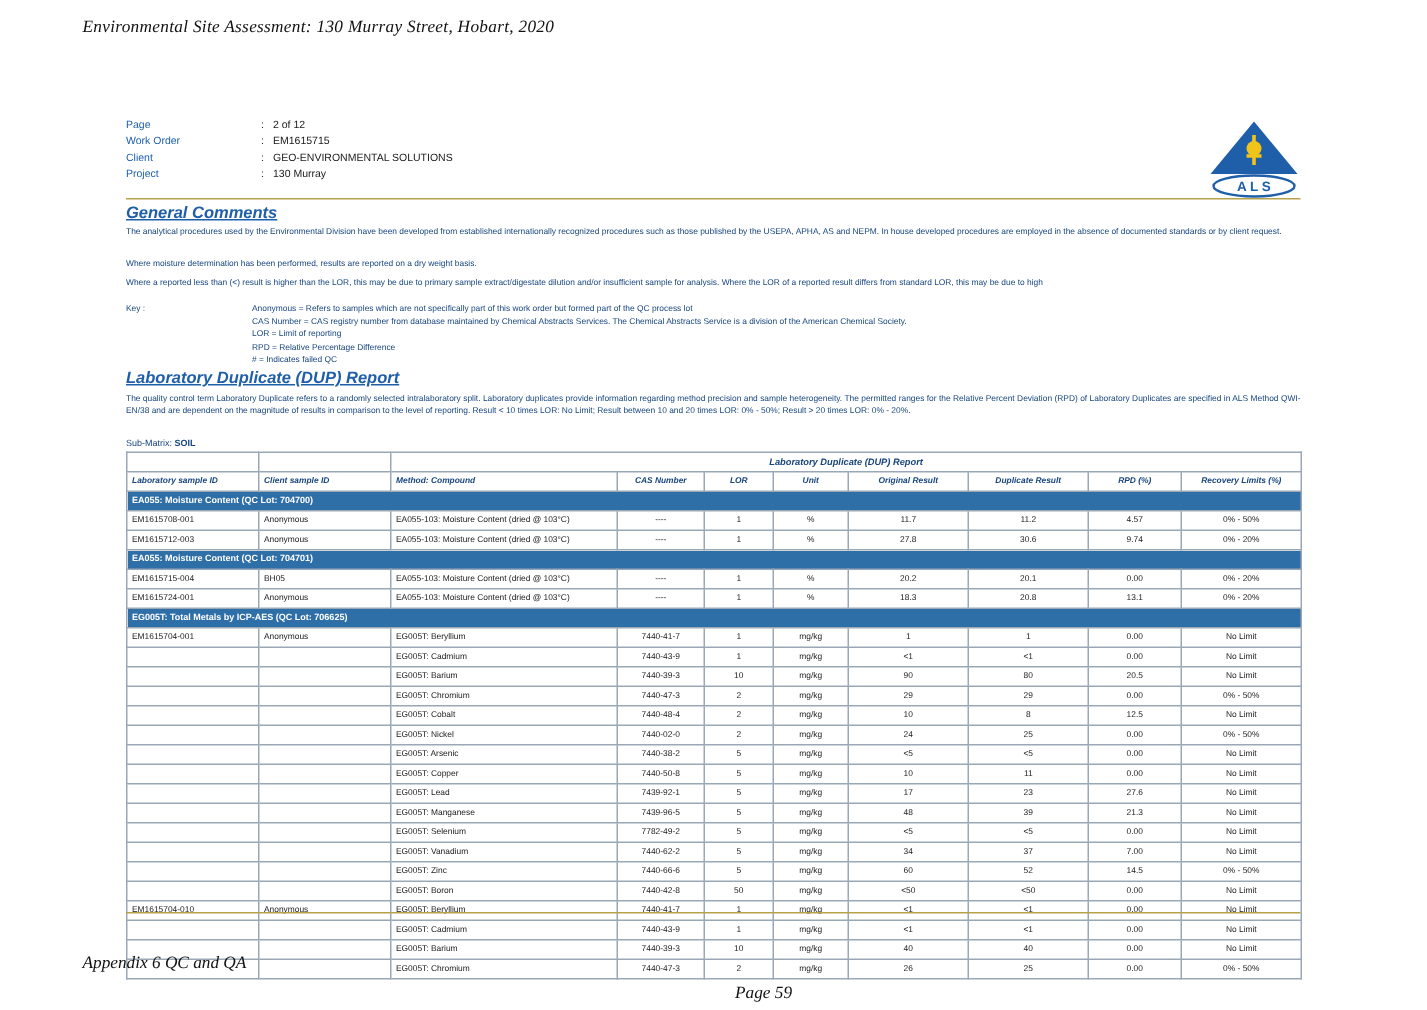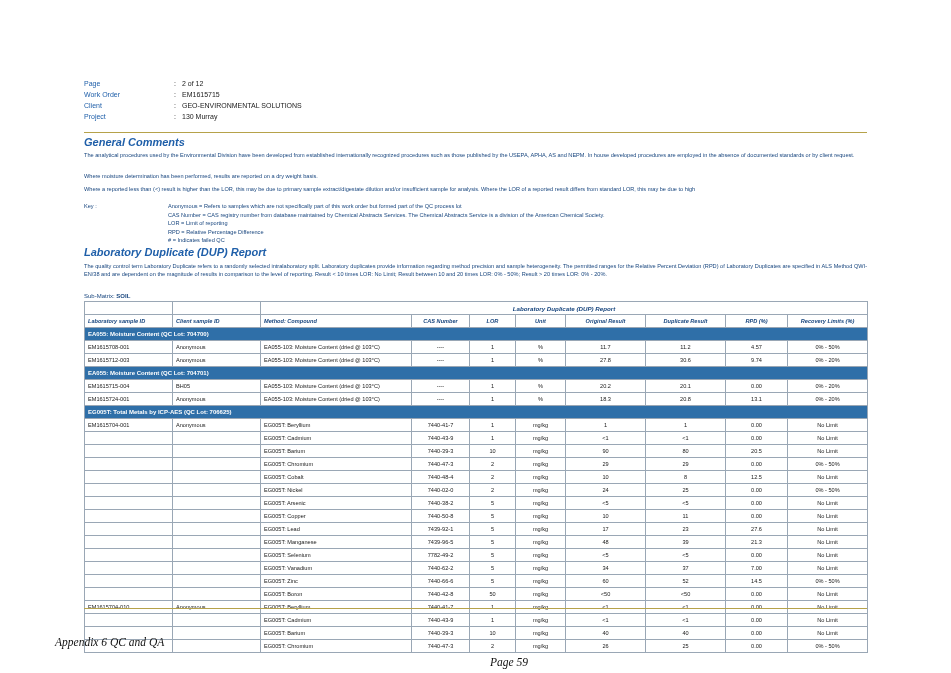--- a/index.html
+++ b/index.html
@@ -39,20 +39,21 @@
   .meta-val{color:#1a1a1a;}
   
   .logo{position:absolute;right:0;top:2px;width:62px;height:52px;}
   .logo svg{display:block;}
   
   .rule-gold{position:absolute;left:0;width:783px;height:1px;background:#b6a24a;}
   
   .h-blue{
     color:#1f5fa9;font-weight:bold;font-style:italic;font-size:11px;
     position:absolute;
+    text-decoration:underline;
   }
   .para{
     position:absolute;font-size:5.6px;line-height:8.4px;color:#17457e;
     text-align:justify;width:783px;
   }
   .keyblock{position:absolute;font-size:5.6px;line-height:8.6px;color:#17457e;}
   .keyblock .klabel{position:absolute;left:0;top:0;}
   .keyblock .kbody{margin-left:84px;}
   
   .submatrix{position:absolute;font-size:6px;color:#17457e;}
@@ -83,20 +84,21 @@
   }
   .c-left{text-align:left;}
   .c-center{text-align:center;}
   .hdr-corner{border:1px solid #9aa7b5;background:#fff;}
 </style>
 </head>
 <body>
 
 <div class="page">
 
+  <div class="hdr-title">Environmental Site Assessment: 130 Murray Street, Hobart, 2020</div>
 
   <div class="sheet">
 
     <div class="meta">
       <div class="meta-row">
         <div class="meta-label">Page</div>
         <div class="meta-colon">:</div>
         <div class="meta-val">2 of 12</div>
       </div>
       <div class="meta-row">
@@ -109,20 +111,29 @@
         <div class="meta-colon">:</div>
         <div class="meta-val">GEO-ENVIRONMENTAL SOLUTIONS</div>
       </div>
       <div class="meta-row">
         <div class="meta-label">Project</div>
         <div class="meta-colon">:</div>
         <div class="meta-val">130 Murray</div>
       </div>
     </div>
 
+    <div class="logo">
+      <svg width="62" height="52" viewBox="0 0 62 52">
+        <polygon points="31,1 60,36 2,36" fill="#1f5fa9"></polygon>
+        <path d="M31 10 L31 30 M26 24 L36 24" stroke="#f0c419" stroke-width="2.4" fill="none"></path>
+        <circle cx="31" cy="19" r="5" fill="#f0c419"></circle>
+        <ellipse cx="31" cy="44" rx="27" ry="7" fill="none" stroke="#1f5fa9" stroke-width="1.6"></ellipse>
+        <text x="31" y="47" font-size="9" font-family="Liberation Sans, sans-serif" fill="#1f5fa9" text-anchor="middle" font-weight="bold">A L S</text>
+      </svg>
+    </div>
 
     <div class="rule-gold" style="top:54px;"></div>
 
     <div class="h-blue" style="left:0;top:58px;">General Comments</div>
 
     <div class="para" style="top:73px;">The analytical procedures used by the Environmental Division have been developed from established internationally recognized procedures such as those published by the USEPA, APHA, AS and NEPM. In house developed procedures are employed in the absence of documented standards or by client request.</div>
     <div class="para" style="top:94px;">Where moisture determination has been performed, results are reported on a dry weight basis.</div>
     <div class="para" style="top:107px;white-space:nowrap;overflow:hidden;">Where a reported less than (&lt;) result is higher than the LOR, this may be due to primary sample extract/digestate dilution and/or insufficient sample for analysis. Where the LOR of a reported result differs from standard LOR, this may be due to high</div>
 
     <div class="keyblock" style="top:124px;width:783px;">

